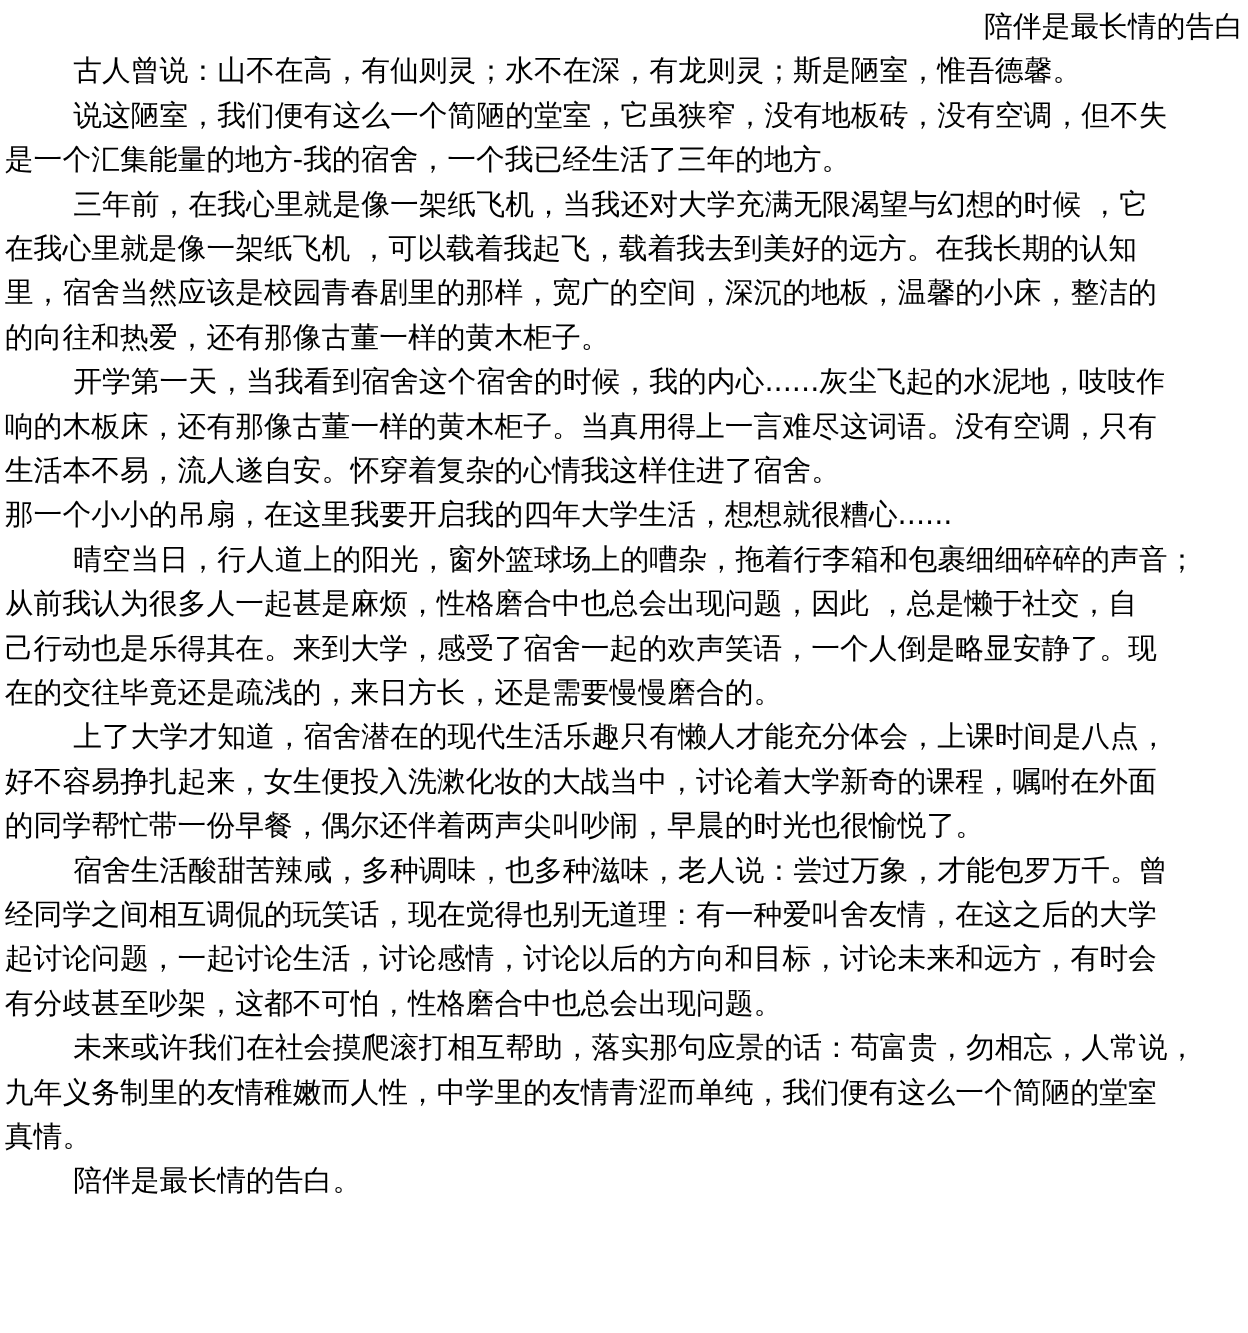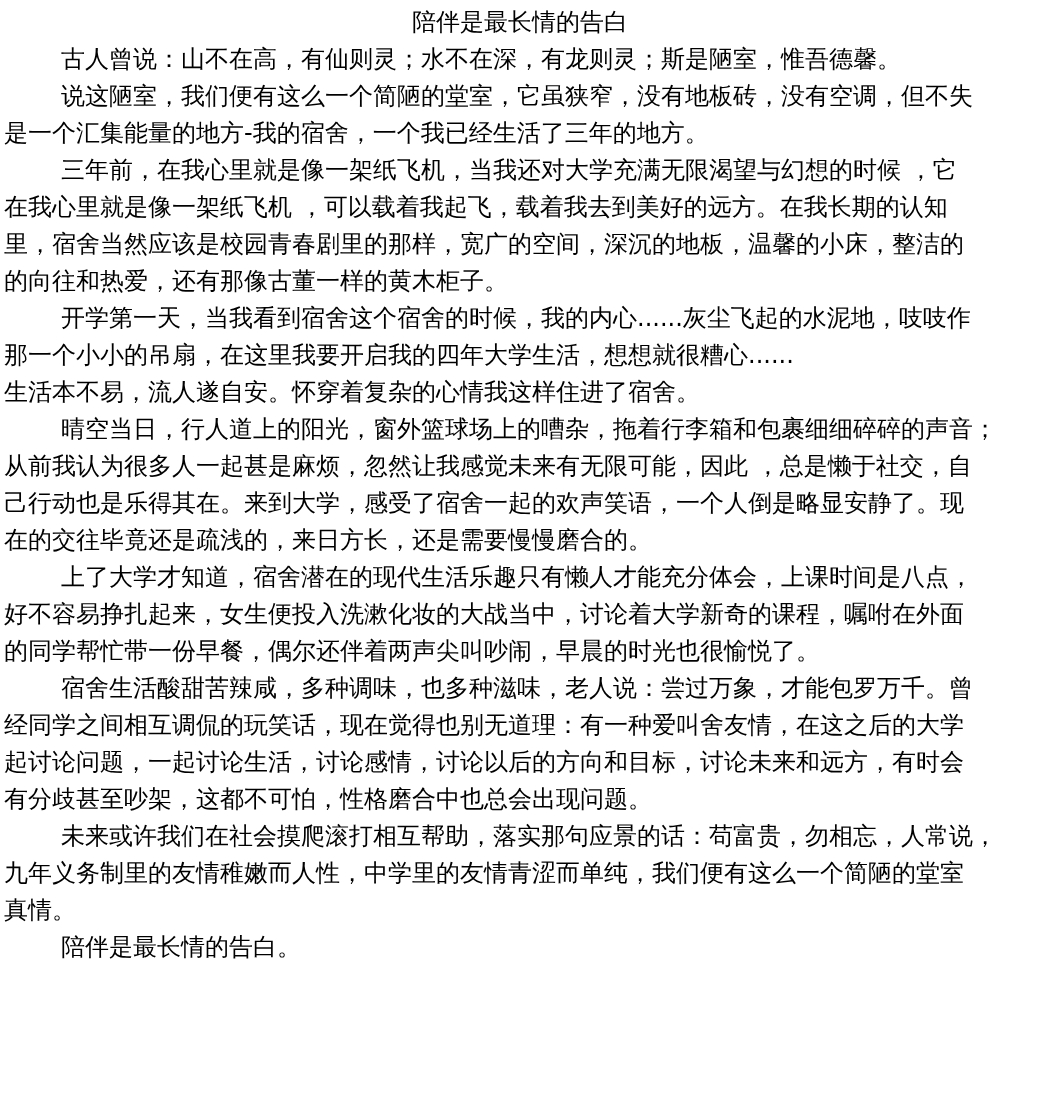--- a/index.html
+++ b/index.html
@@ -19,44 +19,45 @@
     font-size: 24px;
     overflow: hidden;
   }
   .line {
     height: 37px;
     line-height: 37px;
     white-space: pre;
     overflow: hidden;
   }
   .line.title {
-    text-align: center;
+    text-align: right;
     white-space: nowrap;
   }
   .line.indent {
     text-indent: 57px;
   }
 </style>
 </head>
 <body>
 
 <div class="page">
   <div class="line title">陪伴是最长情的告白</div>
   <div class="line indent">古人曾说：山不在高，有仙则灵；水不在深，有龙则灵；斯是陋室，惟吾德馨。</div>
   <div class="line indent">说这陋室，我们便有这么一个简陋的堂室，它虽狭窄，没有地板砖，没有空调，但不失</div>
   <div class="line">是一个汇集能量的地方-我的宿舍，一个我已经生活了三年的地方。</div>
   <div class="line indent">三年前，在我心里就是像一架纸飞机，当我还对大学充满无限渴望与幻想的时候 ，它</div>
   <div class="line">在我心里就是像一架纸飞机 ，可以载着我起飞，载着我去到美好的远方。在我长期的认知</div>
   <div class="line">里，宿舍当然应该是校园青春剧里的那样，宽广的空间，深沉的地板，温馨的小床，整洁的</div>
   <div class="line">的向往和热爱，还有那像古董一样的黄木柜子。</div>
   <div class="line indent">开学第一天，当我看到宿舍这个宿舍的时候，我的内心......灰尘飞起的水泥地，吱吱作</div>
+  <div class="line">响的木板床，还有那像古董一样的黄木柜子。当真用得上一言难尽这词语。没有空调，只有</div>
+  <div class="line">生活本不易，流人遂自安。怀穿着复杂的心情我这样住进了宿舍。</div>
   <div class="line">那一个小小的吊扇，在这里我要开启我的四年大学生活，想想就很糟心......</div>
-  <div class="line">生活本不易，流人遂自安。怀穿着复杂的心情我这样住进了宿舍。</div>
   <div class="line indent">晴空当日，行人道上的阳光，窗外篮球场上的嘈杂，拖着行李箱和包裹细细碎碎的声音；</div>
-  <div class="line">从前我认为很多人一起甚是麻烦，忽然让我感觉未来有无限可能，因此 ，总是懒于社交，自</div>
+  <div class="line">从前我认为很多人一起甚是麻烦，性格磨合中也总会出现问题，因此 ，总是懒于社交，自</div>
   <div class="line">己行动也是乐得其在。来到大学，感受了宿舍一起的欢声笑语，一个人倒是略显安静了。现</div>
   <div class="line">在的交往毕竟还是疏浅的，来日方长，还是需要慢慢磨合的。</div>
   <div class="line indent">上了大学才知道，宿舍潜在的现代生活乐趣只有懒人才能充分体会，上课时间是八点，</div>
   <div class="line">好不容易挣扎起来，女生便投入洗漱化妆的大战当中，讨论着大学新奇的课程，嘱咐在外面</div>
   <div class="line">的同学帮忙带一份早餐，偶尔还伴着两声尖叫吵闹，早晨的时光也很愉悦了。</div>
   <div class="line indent">宿舍生活酸甜苦辣咸，多种调味，也多种滋味，老人说：尝过万象，才能包罗万千。曾</div>
   <div class="line">经同学之间相互调侃的玩笑话，现在觉得也别无道理：有一种爱叫舍友情，在这之后的大学</div>
   <div class="line">起讨论问题，一起讨论生活，讨论感情，讨论以后的方向和目标，讨论未来和远方，有时会</div>
   <div class="line">有分歧甚至吵架，这都不可怕，性格磨合中也总会出现问题。</div>
   <div class="line indent">未来或许我们在社会摸爬滚打相互帮助，落实那句应景的话：苟富贵，勿相忘，人常说，</div>

